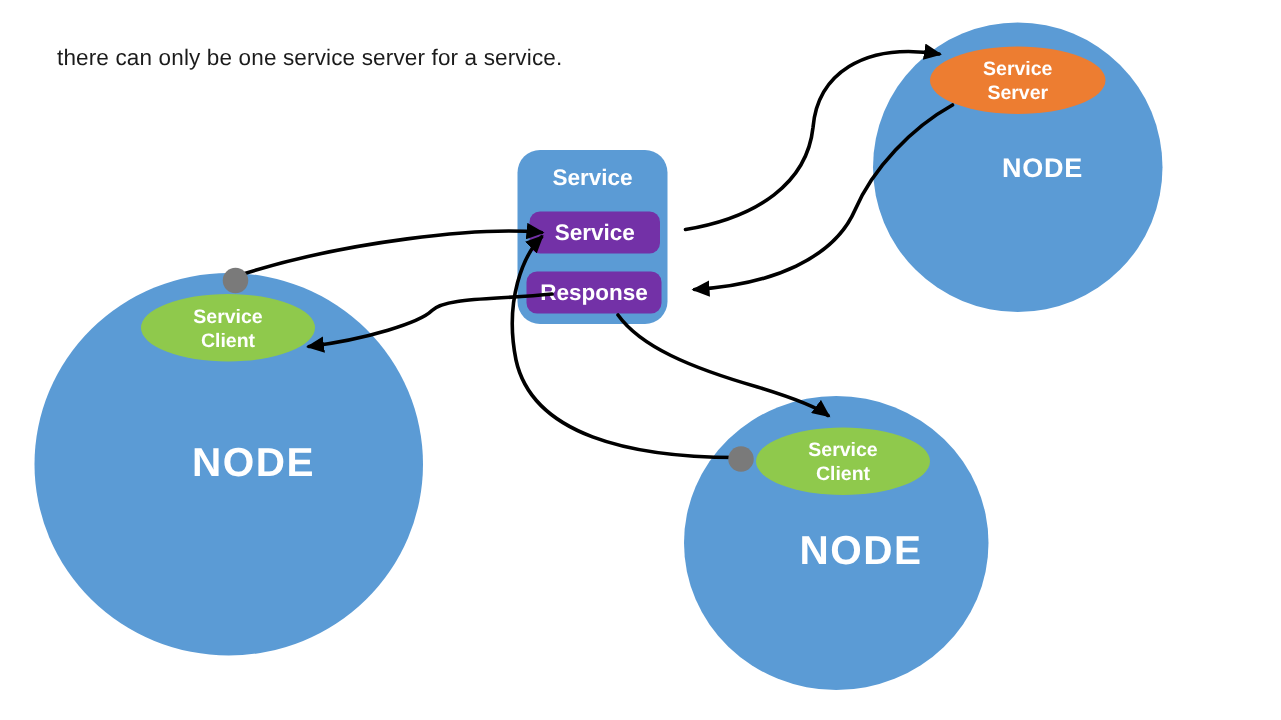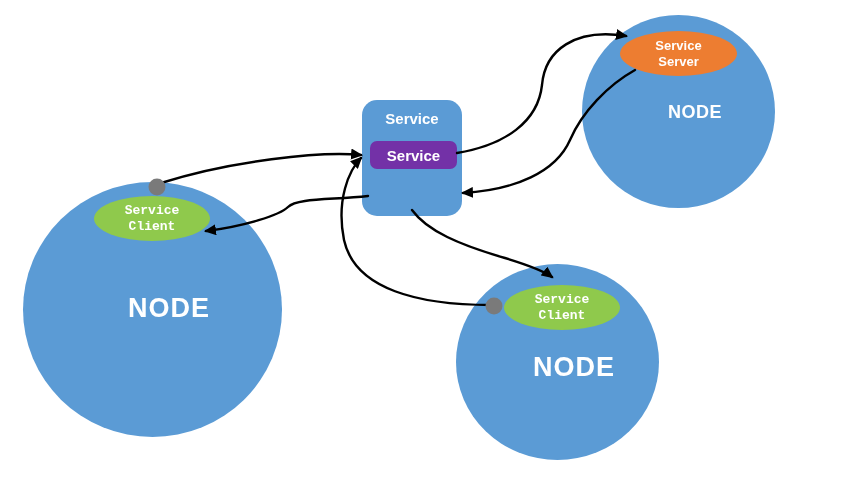--- a/index.html
+++ b/index.html
@@ -38,28 +38,28 @@
   .node-label-left{left:23px;top:293px;width:259px;font-size:27px;}
   .node-label-right{left:582px;top:102px;width:193px;font-size:18px;letter-spacing:.5px;}
   .node-label-bottom{left:456px;top:352px;width:203px;font-size:27px;}
 
   .badge{
     position:absolute;border-radius:50%;
     display:flex;align-items:center;justify-content:center;text-align:center;
     color:var(--shape-text);font-weight:700;font-size:13px;line-height:16px;
   }
   .badge-inner{width:72px;}
-  .badge-client{background:var(--client-badge-fill);font-family:Liberation Mono, monospace;}
+  .badge-client{background:var(--client-badge-fill);}
   .badge-server{background:var(--server-badge-fill);}
   .badge-left{left:94px;top:196px;width:116px;height:45px;}
   .badge-right{left:620px;top:31px;width:117px;height:45px;}
   .badge-bottom{left:504px;top:285px;width:116px;height:45px;}
 
   .service-box{
-    position:absolute;left:362px;top:100px;width:100px;height:116px;
+    position:absolute;left:345px;top:100px;width:100px;height:116px;
     background:var(--service-box-fill);border-radius:15px;
   }
   .service-title{
     position:absolute;top:10px;left:0;width:100%;text-align:center;
     color:var(--shape-text);font-weight:700;font-size:15px;
   }
   .pill{
     position:absolute;background:var(--request-response-fill);border-radius:7px;
     display:flex;align-items:center;justify-content:center;
     color:var(--shape-text);font-weight:700;font-size:15px;
@@ -72,20 +72,21 @@
     pointer-events:none;
   }
   .connector{fill:none;stroke:var(--connector);stroke-width:2.4px;stroke-linecap:round;}
   .arrowhead{fill:var(--connector);}
   .dot{fill:var(--connection-dot);}
 </style>
 </head>
 <body>
 
 <div class="caption">
+  <div>there can only be one service server for a service.</div>
 </div>
 
 <div class="node-circle node-left"></div>
 <div class="badge badge-client badge-left">
   <div class="badge-inner">Service Client</div>
 </div>
 <div class="node-label node-label-left">NODE</div>
 
 <div class="node-circle node-right"></div>
 <div class="badge badge-server badge-right">
@@ -95,20 +96,21 @@
 
 <div class="node-circle node-bottom"></div>
 <div class="badge badge-client badge-bottom">
   <div class="badge-inner">Service Client</div>
 </div>
 <div class="node-label node-label-bottom">NODE</div>
 
 <div class="service-box">
   <div class="service-title">Service</div>
   <div class="pill pill-request">Service</div>
+  <div class="pill pill-response">Response</div>
 </div>
 
 <svg class="overlay" viewBox="0 0 854 480" xmlns="http://www.w3.org/2000/svg">
   <defs>
     <marker id="ah" markerUnits="userSpaceOnUse" markerWidth="13" markerHeight="11" refX="10" refY="5.5" orient="auto">
       <path class="arrowhead" d="M0,0 L12,5.5 L0,11 Z"></path>
     </marker>
   </defs>
 
   <path class="connector" d="M 161,183 C 230,161 320,151 361,155" marker-end="url(#ah)"></path>

